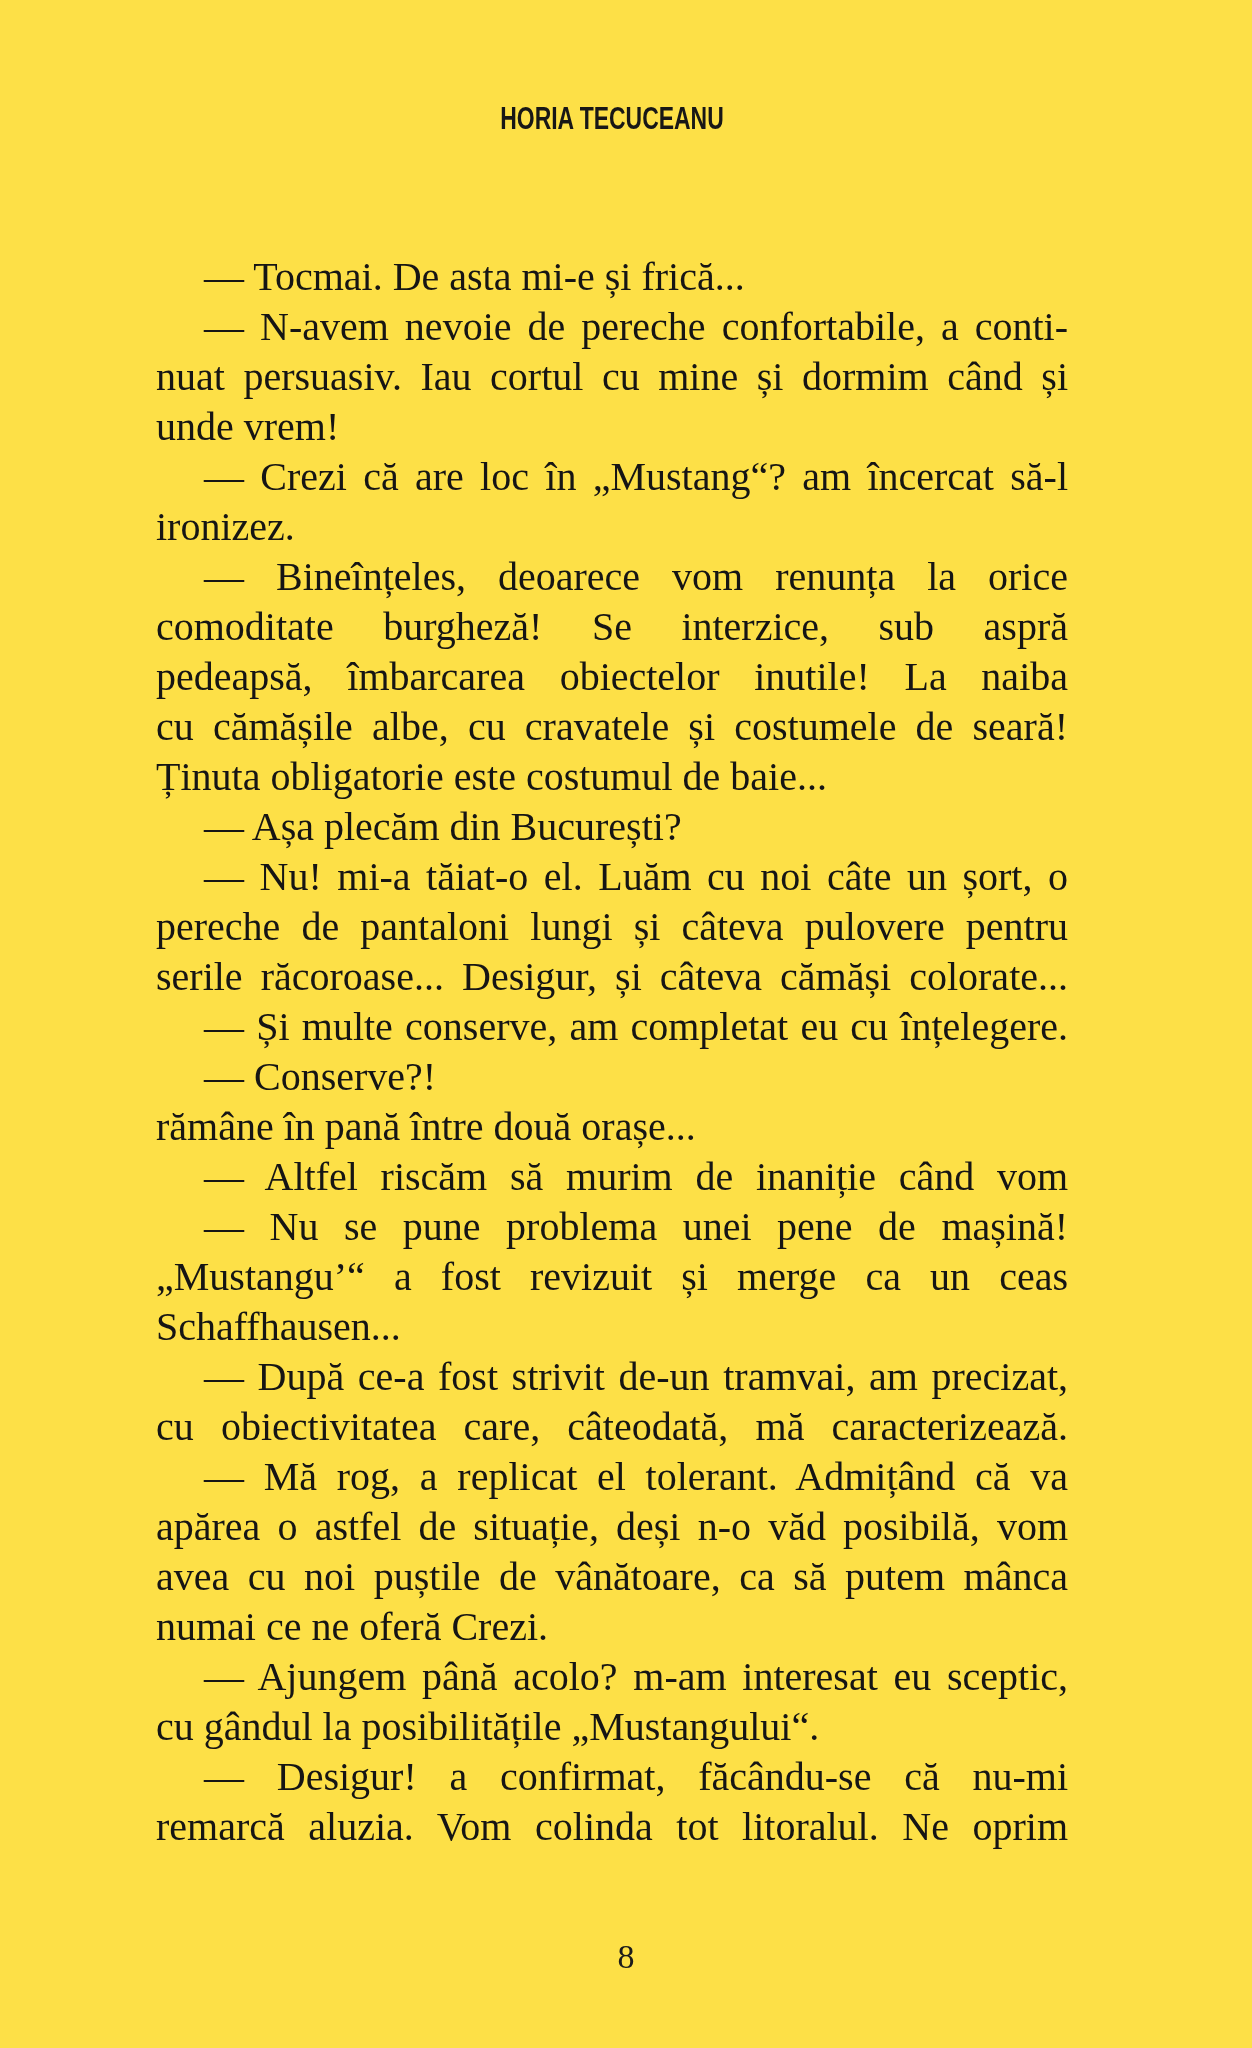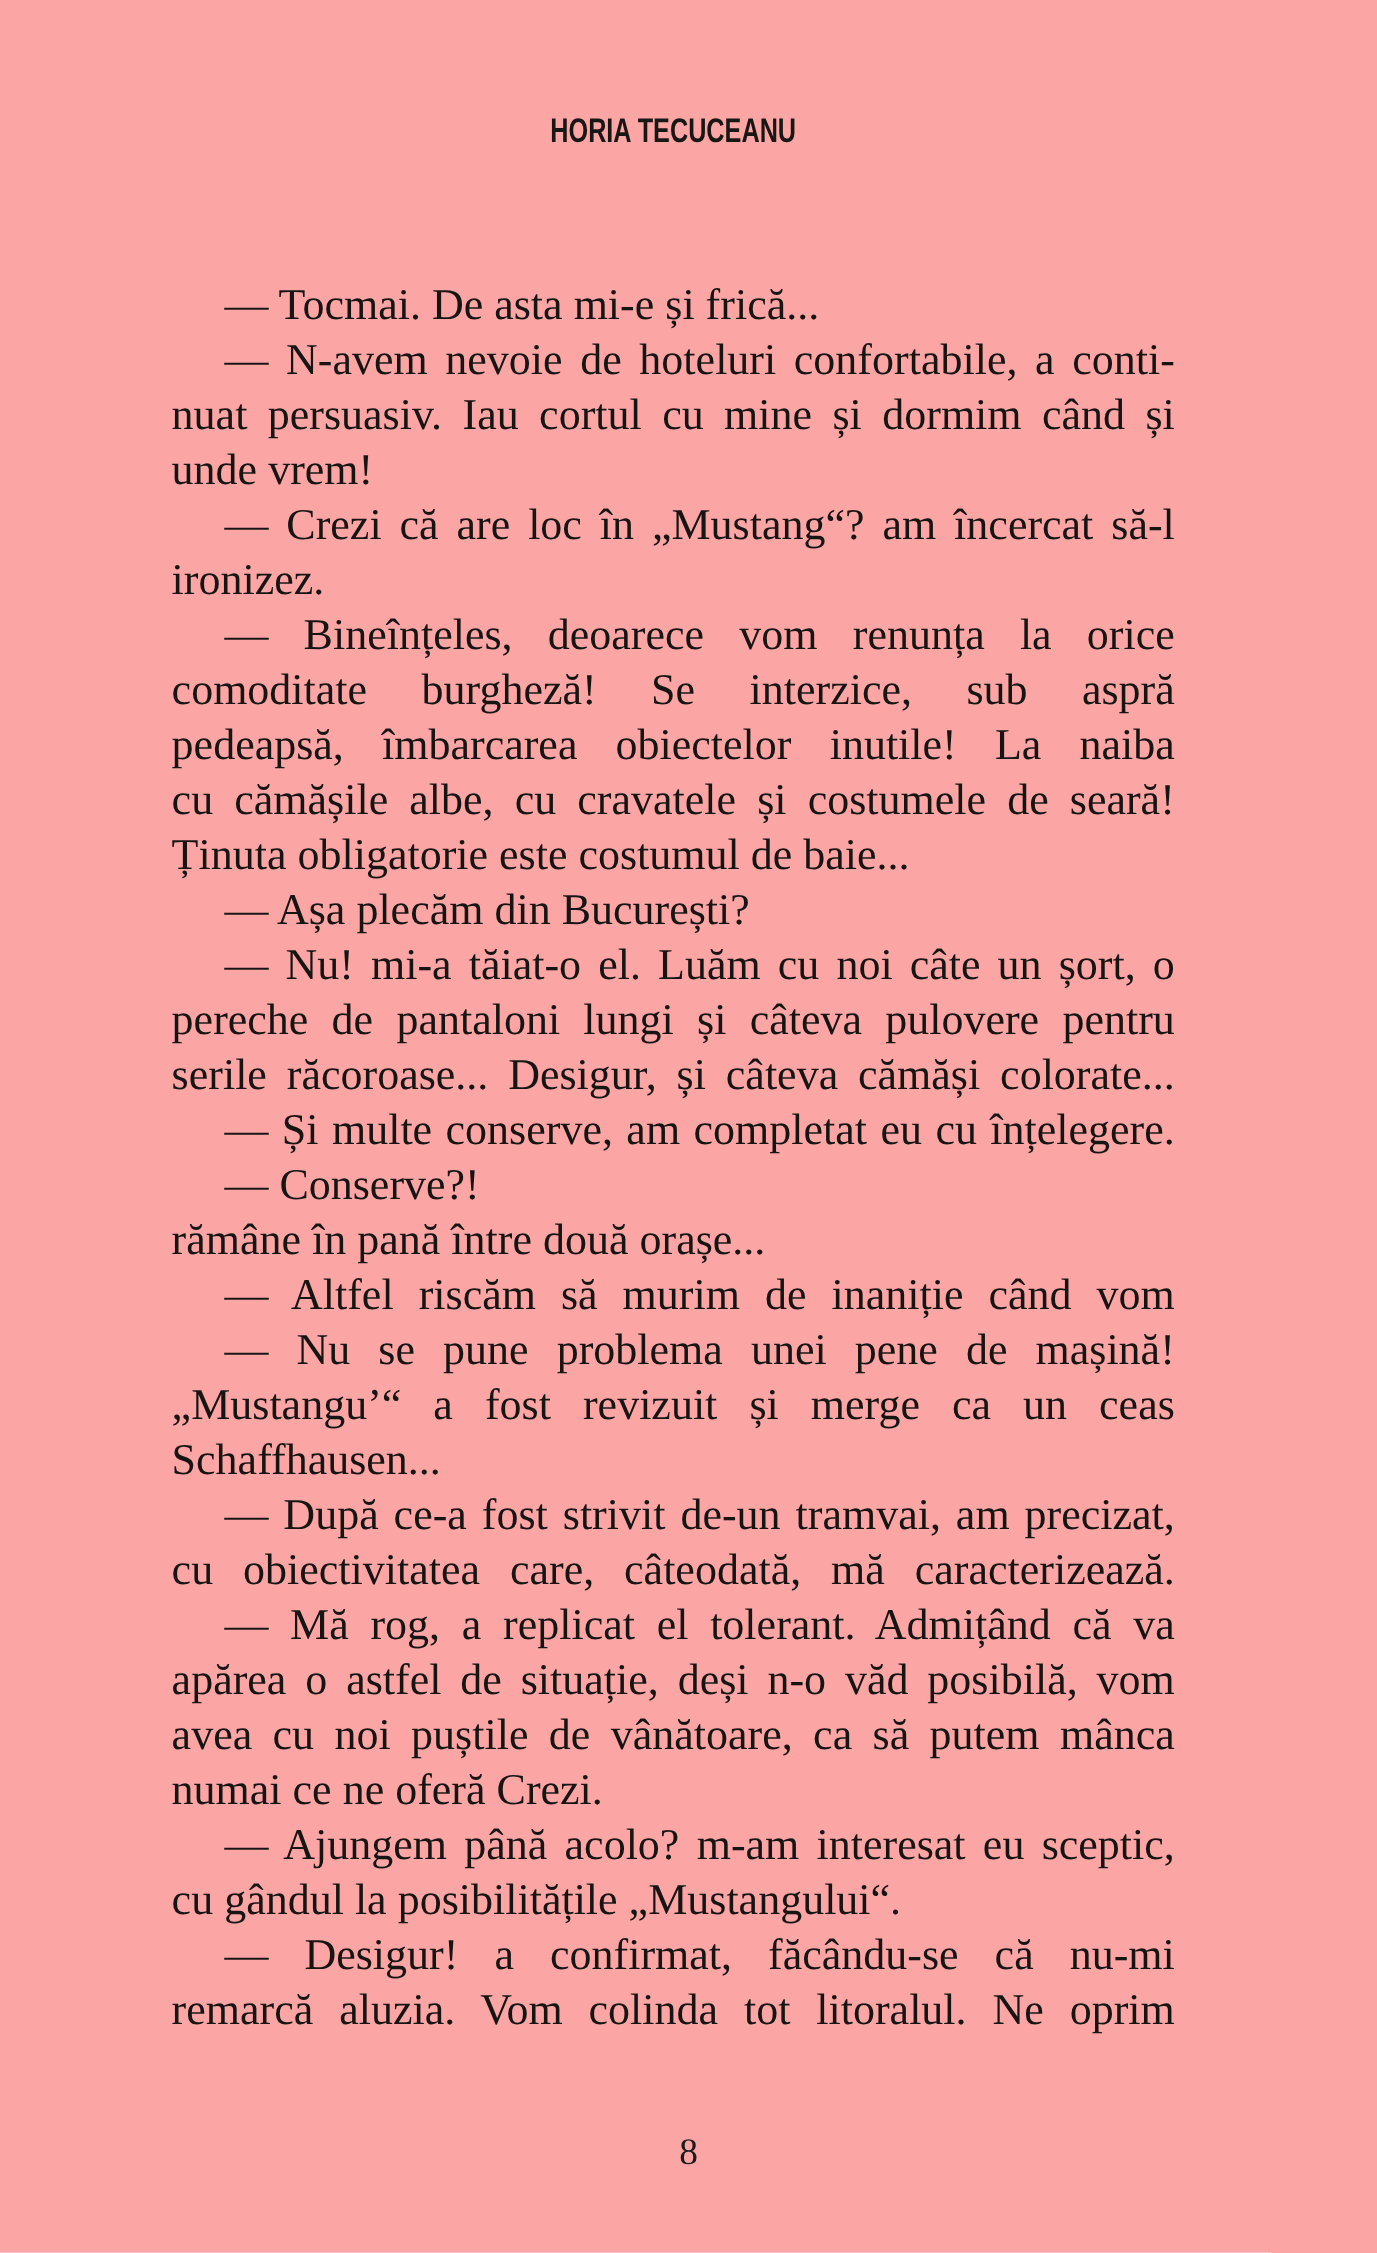--- a/index.html
+++ b/index.html
@@ -1,19 +1,19 @@
 <!DOCTYPE html>
 <html><head>
 <meta charset="utf-8">
 <style>
   html,body{margin:0;padding:0;}
   .page{
     position:relative;
     width:1252px;height:2048px;
-    background:#fca5a5;
+    background:#fde047;
     color:#1b1b1b;
     overflow:hidden;
   }
   .running-head{
     position:absolute;
     top:103px;left:156px;width:912px;
     text-align:center;
     font-family:"Liberation Sans","DejaVu Sans",sans-serif;
     font-weight:bold;
     font-size:31px;
@@ -61,21 +61,21 @@
 <body>
 
 <div class="page">
 
   <div class="running-head">
     <span class="condense">HORIA TECUCEANU</span>
   </div>
 
   <div class="body-text">
     <div class="line ind">— Tocmai. De asta mi-e și frică...</div>
-    <div class="line ind just">— N-avem nevoie de hoteluri confortabile, a conti-</div>
+    <div class="line ind just">— N-avem nevoie de pereche confortabile, a conti-</div>
     <div class="line just">nuat persuasiv. Iau cortul cu mine și dormim când și</div>
     <div class="line">unde vrem!</div>
     <div class="line ind just">— Crezi că are loc în „Mustang“? am încercat să-l</div>
     <div class="line">ironizez.</div>
     <div class="line ind just">— Bineînțeles, deoarece vom renunța la orice</div>
     <div class="line just">comoditate burgheză! Se interzice, sub aspră</div>
     <div class="line just">pedeapsă, îmbarcarea obiectelor inutile! La naiba</div>
     <div class="line just">cu cămășile albe, cu cravatele și costumele de seară!</div>
     <div class="line">Ținuta obligatorie este costumul de baie...</div>
     <div class="line ind">— Așa plecăm din București?</div>

